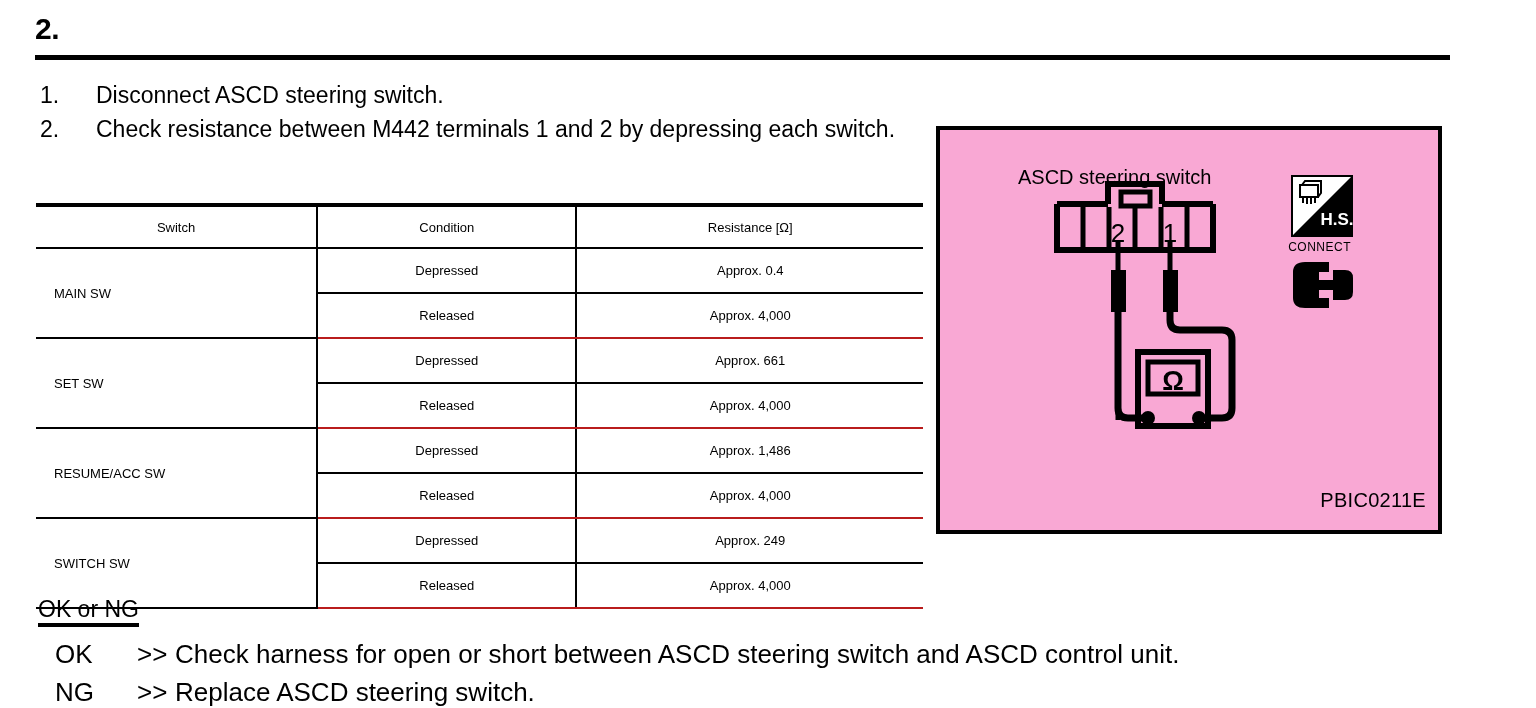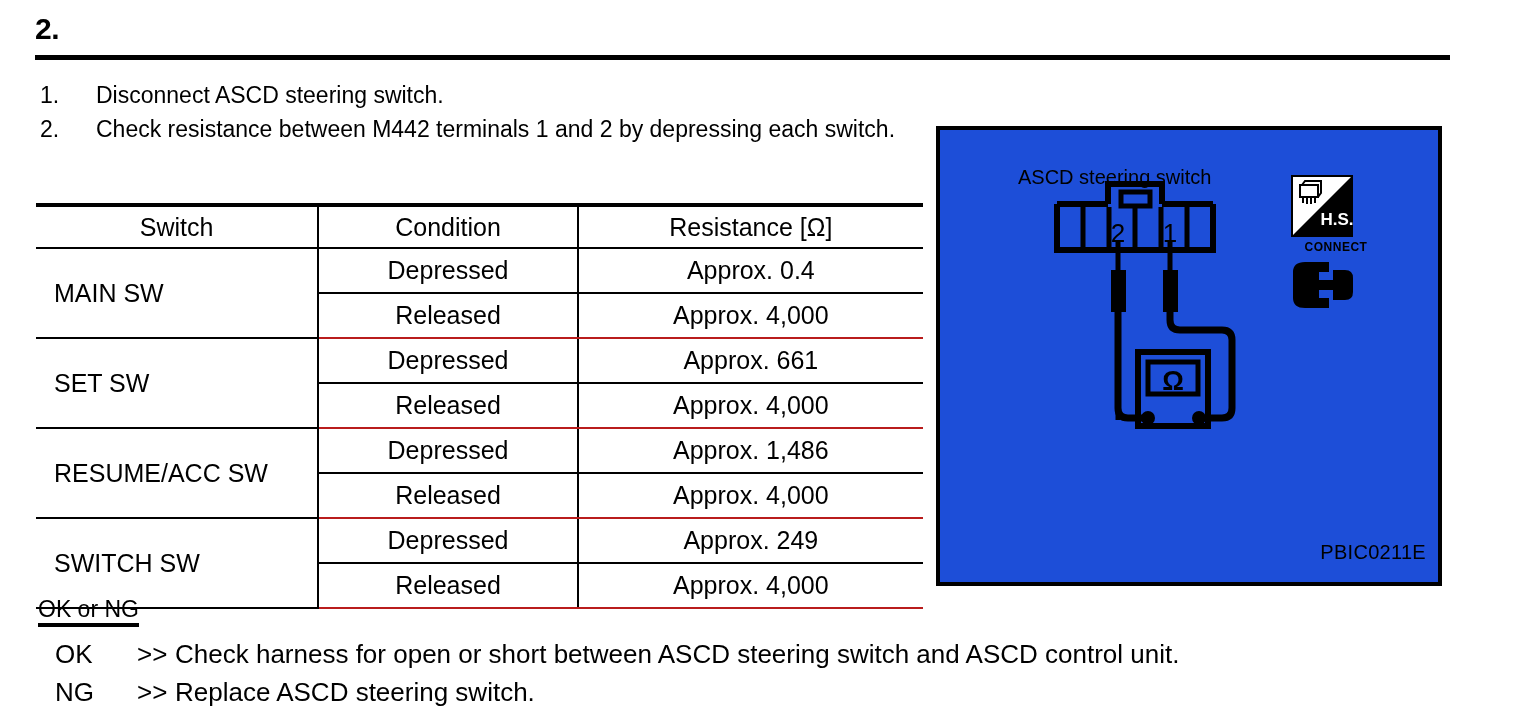--- a/index.html
+++ b/index.html
@@ -68,21 +68,21 @@
     flex: 1 1 auto;
   }
 
   
   .res-table {
     position: absolute;
     left: 36px;
     top: 203px;
     width: 887px;
     border-collapse: collapse;
-    font-size: 25px;
+    font-size: 13px;
   }
   .res-table th, .res-table td {
     padding: 0;
     font-weight: normal;
     vertical-align: middle;
   }
   .res-table .c-switch  { width: 268px; }
   .res-table .c-cond    { width: 264px; margin-left: 32px; }
   .res-table .c-res     { width: 355px; }
 
@@ -133,23 +133,23 @@
   .okng-line .tag { width: 82px; flex: 0 0 82px; }
   .okng-line .arrow { width: 38px; flex: 0 0 38px; }
   .okng-line .txt { flex: 1 1 auto; }
 
   
   .illus {
     position: absolute;
     left: 936px;
     top: 126px;
     width: 506px;
-    height: 460px;
+    height: 408px;
     border: 4px solid #000;
-    background: #1d4ed8;
+    background: #f9a8d4;
     box-sizing: border-box;
   }
   .illus-label {
     position: absolute;
     left: 78px;
     top: 36px;
     font-size: 20px;
     white-space: nowrap;
   }
   .illus-caption {
@@ -175,26 +175,26 @@
   }
   .connect-badge {
     position: absolute;
     left: 349px;
     top: 113px;
     width: 68px;
     height: 54px;
   }
   .connect-word {
     position: absolute;
-    left: 362px;
+    left: 343px;
     top: 110px;
     width: 68px;
-    text-align: center;
+    text-align: right;
     font-size: 12px;
-    font-weight: bold;
+    font-weight: normal;
     letter-spacing: 0.5px;
   }
 </style>
 </head>
 <body>
 
 <div class="title-row">
   <span class="step-number">2.</span>
 </div>
 <div class="title-rule"></div>

